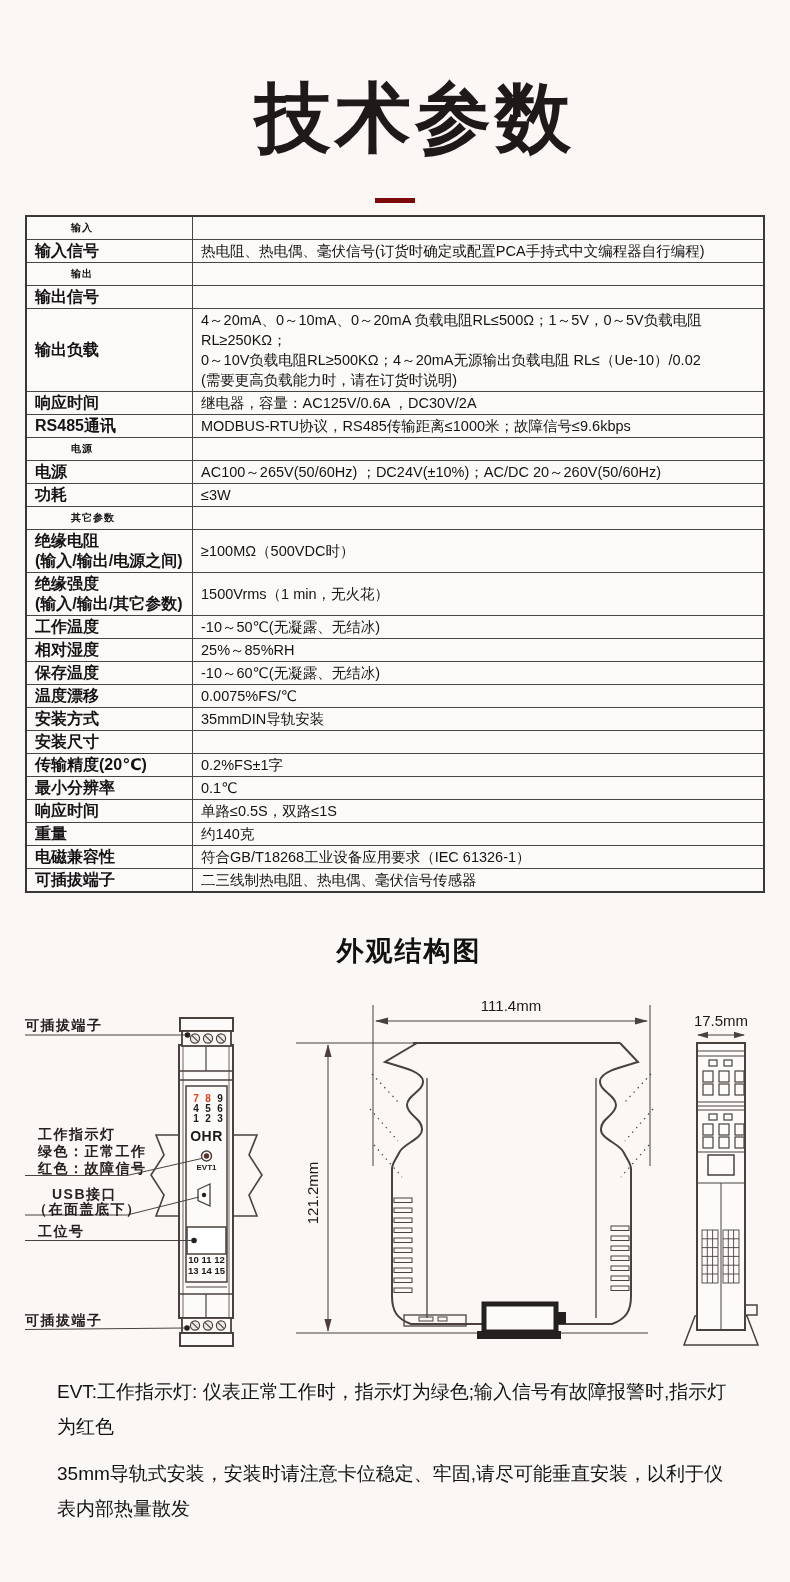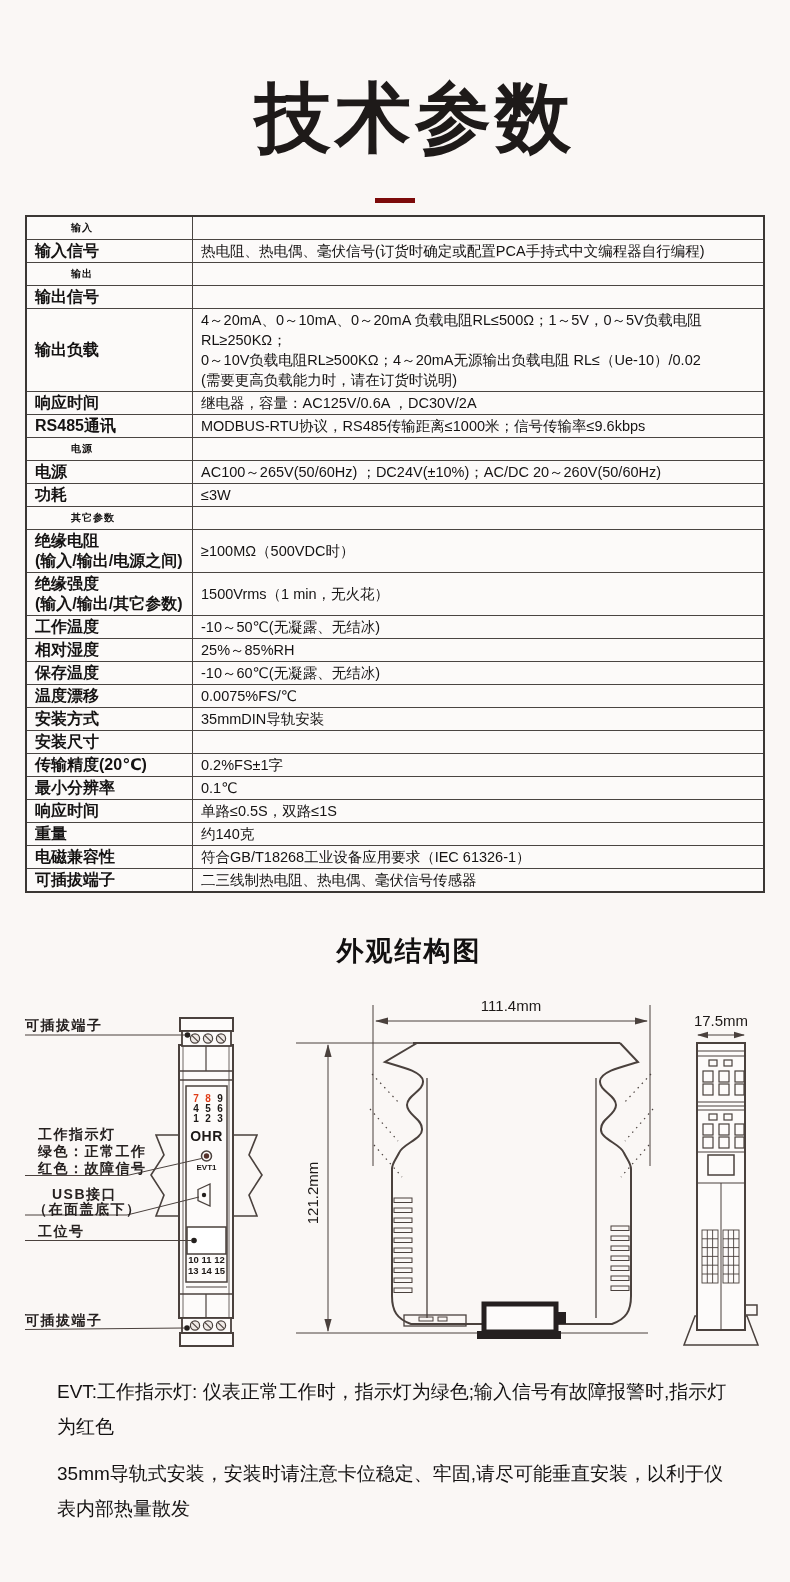--- a/index.html
+++ b/index.html
@@ -70,21 +70,21 @@
         <div class="td value">4～20mA、0～10mA、0～20mA 负载电阻RL≤500Ω；1～5V，0～5V负载电阻RL≥250KΩ；
 0～10V负载电阻RL≥500KΩ；4～20mA无源输出负载电阻 RL≤（Ue-10）/0.02
 (需要更高负载能力时，请在订货时说明)</div>
       </div>
     <div class="tr">
         <div class="td label">响应时间</div>
         <div class="td value">继电器，容量：AC125V/0.6A ，DC30V/2A</div>
       </div>
     <div class="tr">
         <div class="td label">RS485通讯</div>
-        <div class="td value">MODBUS-RTU协议，RS485传输距离≤1000米；信号传输率≤9.6kbps</div>
+        <div class="td value">MODBUS-RTU协议，RS485传输距离≤1000米；故障信号≤9.6kbps</div>
       </div>
     <div class="tr sec">
         <div class="td label">电源</div>
         <div class="td value"></div>
       </div>
     <div class="tr">
         <div class="td label">电源</div>
         <div class="td value">AC100～265V(50/60Hz) ；DC24V(±10%)；AC/DC 20～260V(50/60Hz)</div>
       </div>
     <div class="tr">

